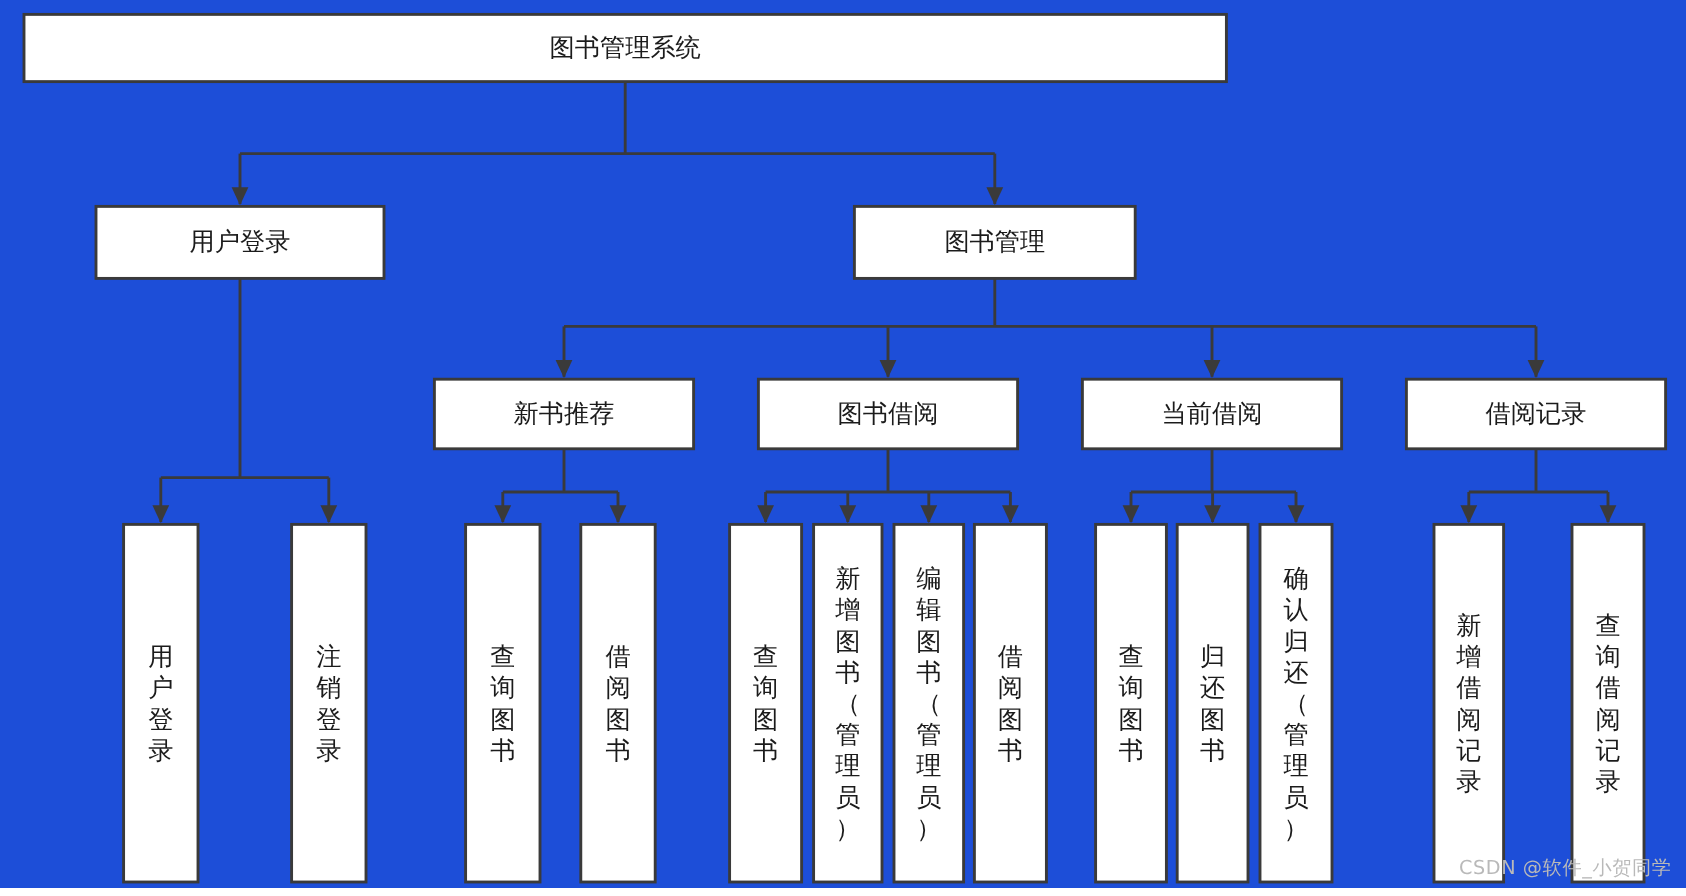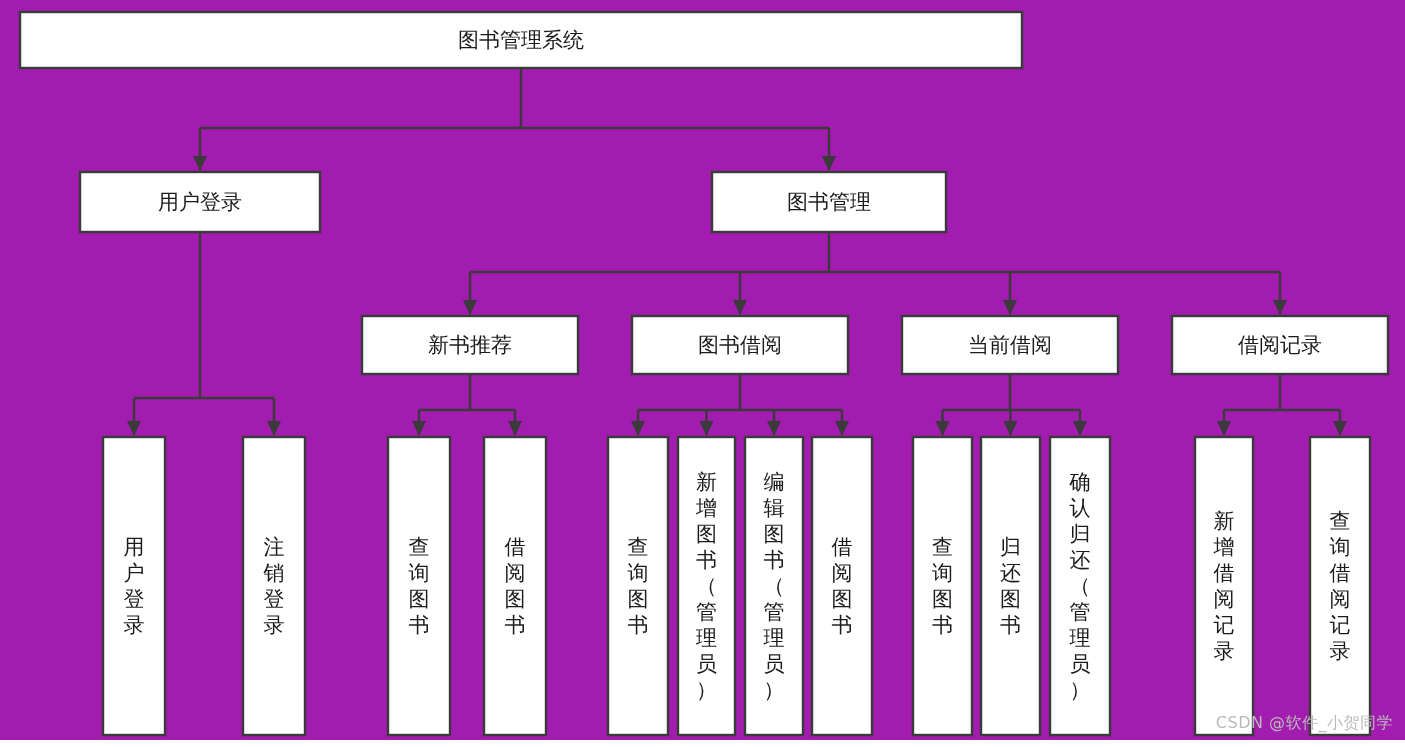--- a/index.html
+++ b/index.html
@@ -7,21 +7,21 @@
     padding: 0;
     background: #ffffff;
   }
   body {
     font-family: "DejaVu Sans", "Liberation Sans", sans-serif;
   }
   #diagram-root {
     position: relative;
     width: 1405px;
     height: 740px;
-    background: #a21caf;
+    background: #1d4ed8;
     overflow: hidden;
   }
   svg#tree-svg {
     position: absolute;
     left: 0;
     top: 0;
     width: 1405px;
     height: 747px;
     display: block;
   }

